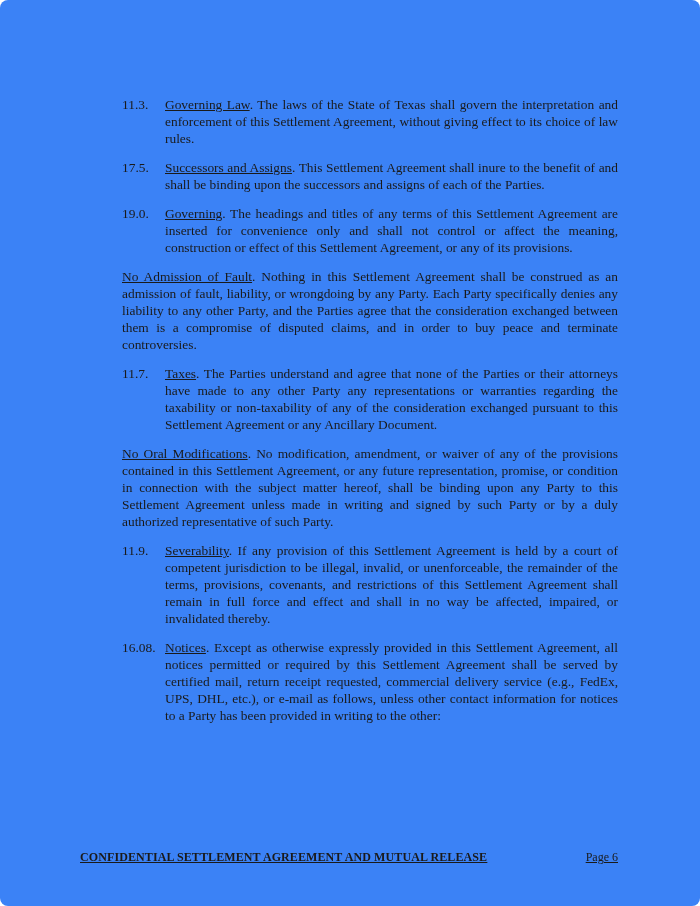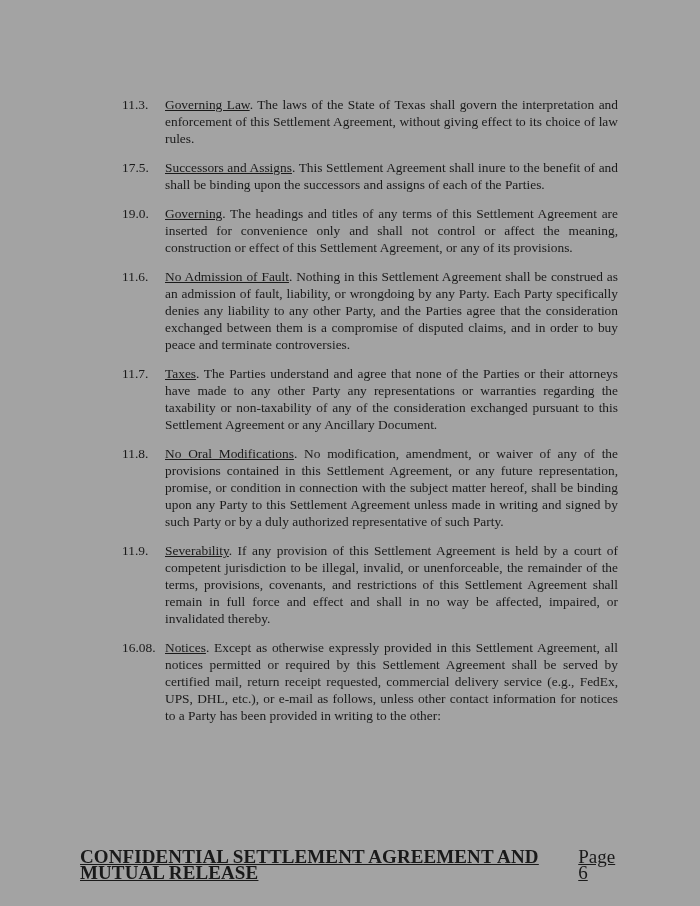--- a/index.html
+++ b/index.html
@@ -11,21 +11,22 @@
     width: 700px;
     height: 906px;
     position: relative;
     font-family: "Liberation Serif", "DejaVu Serif", serif;
     color: #1a1a1a;
     overflow: hidden;
   }
   .page {
     position: absolute;
     inset: 0;
-    background: #a3a3a3;
+    background: #3b82f6;
+    border-radius: 8px;
   }
   .content {
     position: absolute;
     top: 96px;
     left: 122px;
     width: 496px;
   }
   .para {
     display: flex;
     font-size: 13.4px;
@@ -44,21 +45,21 @@
     text-decoration: underline;
   }
   .footer {
     position: absolute;
     left: 80px;
     top: 849px;
     width: 538px;
     display: flex;
     justify-content: space-between;
     align-items: center;
-    font-size: 19px;
+    font-size: 12px;
     line-height: 16px;
     text-decoration: underline;
   }
   .footer-title {
     font-weight: bold;
     text-decoration: underline;
     letter-spacing: 0.1px;
   }
   .page-number {
     font-weight: normal;
@@ -79,31 +80,29 @@
       <span class="num">17.5.</span>
       <span class="ptext"><span class="heading">Successors and Assigns</span><span>.  This Settlement Agreement shall inure to the benefit of and shall be binding upon the successors and assigns of each of the Parties.</span></span>
     </div>
 
     <div class="para">
       <span class="num">19.0.</span>
       <span class="ptext"><span class="heading">Governing</span><span>.  The headings and titles of any terms of this Settlement Agreement are inserted for convenience only and shall not control or affect the meaning, construction or effect of this Settlement Agreement, or any of its provisions.</span></span>
     </div>
 
     <div class="para">
-      <span class="num">11.6.</span>
       <span class="ptext"><span class="heading">No Admission of Fault</span><span>.  Nothing in this Settlement Agreement shall be construed as an admission of fault, liability, or wrongdoing by any Party.  Each Party specifically denies any liability to any other Party, and the Parties agree that the consideration exchanged between them is a compromise of disputed claims, and in order to buy peace and terminate controversies.</span></span>
     </div>
 
     <div class="para">
       <span class="num">11.7.</span>
       <span class="ptext"><span class="heading">Taxes</span><span>.  The Parties understand and agree that none of the Parties or their attorneys have made to any other Party any representations or warranties regarding the taxability or non-taxability of any of the consideration exchanged pursuant to this Settlement Agreement or any Ancillary Document.</span></span>
     </div>
 
     <div class="para">
-      <span class="num">11.8.</span>
       <span class="ptext"><span class="heading">No Oral Modifications</span><span>.  No modification, amendment, or waiver of any of the provisions contained in this Settlement Agreement, or any future representation, promise, or condition in connection with the subject matter hereof, shall be binding upon any Party to this Settlement Agreement unless made in writing and signed by such Party or by a duly authorized representative of such Party.</span></span>
     </div>
 
     <div class="para">
       <span class="num">11.9.</span>
       <span class="ptext"><span class="heading">Severability</span><span>.  If any provision of this Settlement Agreement is held by a court of competent jurisdiction to be illegal, invalid, or unenforceable, the remainder of the terms, provisions, covenants, and restrictions of this Settlement Agreement shall remain in full force and effect and shall in no way be affected, impaired, or invalidated thereby.</span></span>
     </div>
 
     <div class="para">
       <span class="num">16.08.</span>

